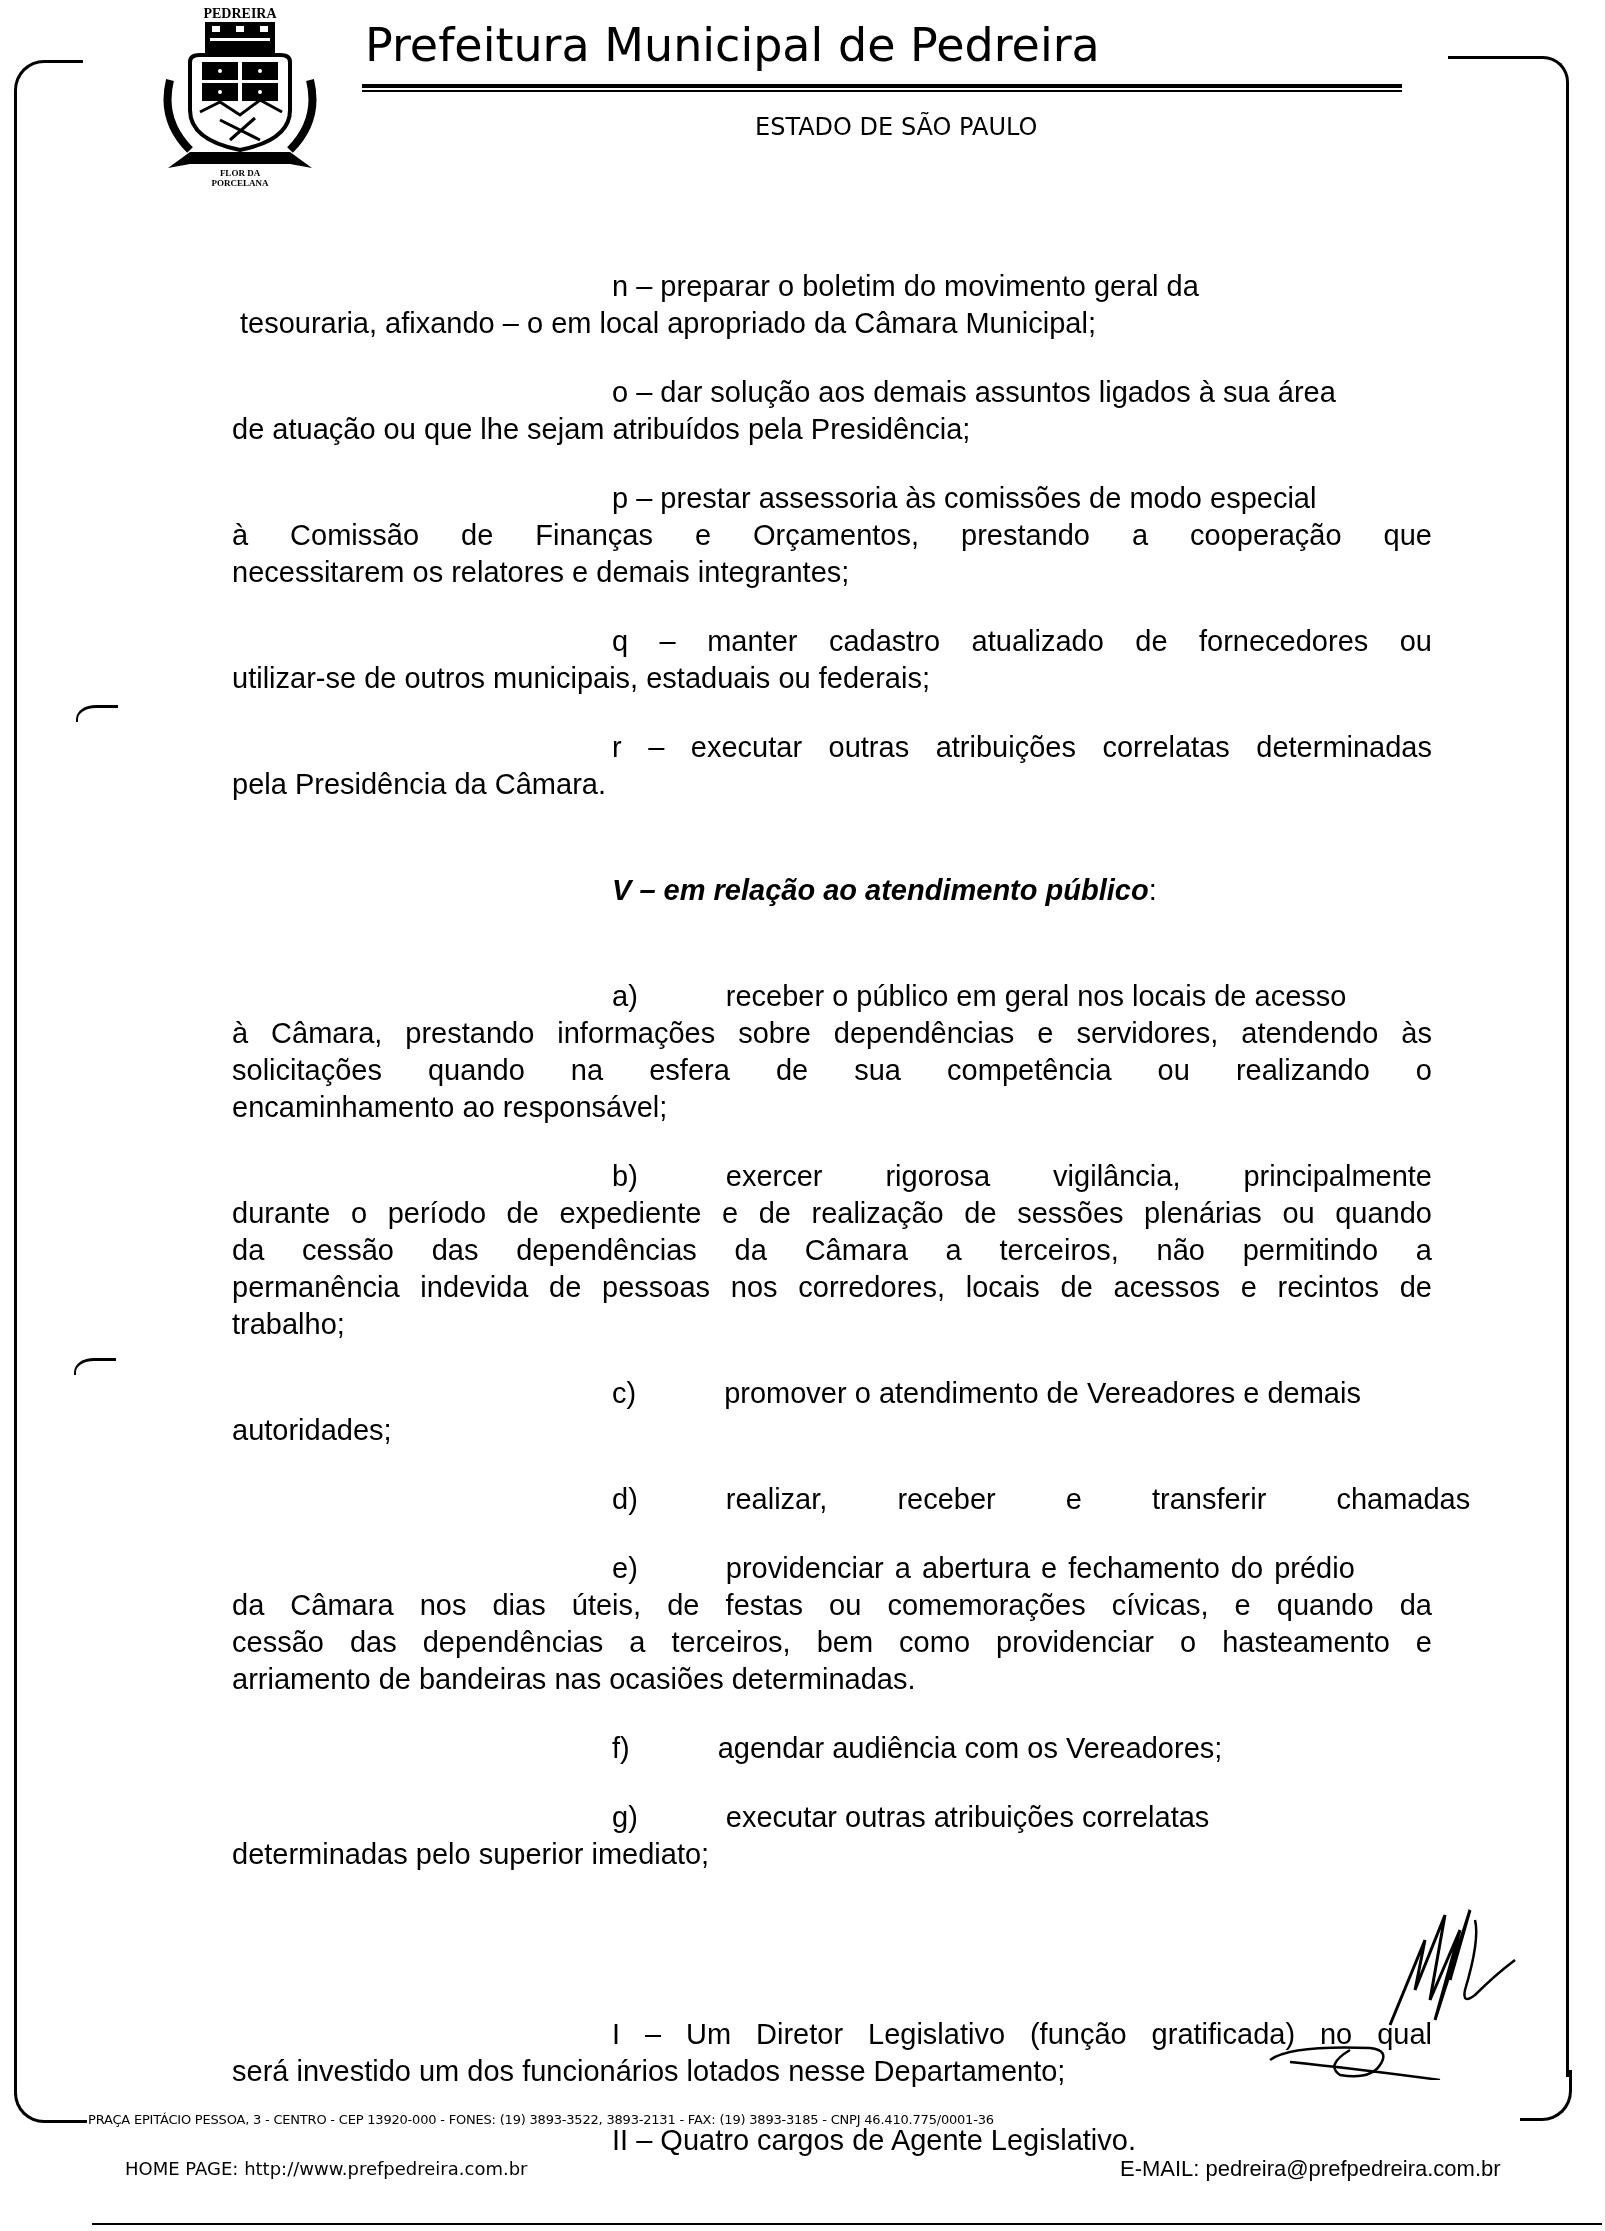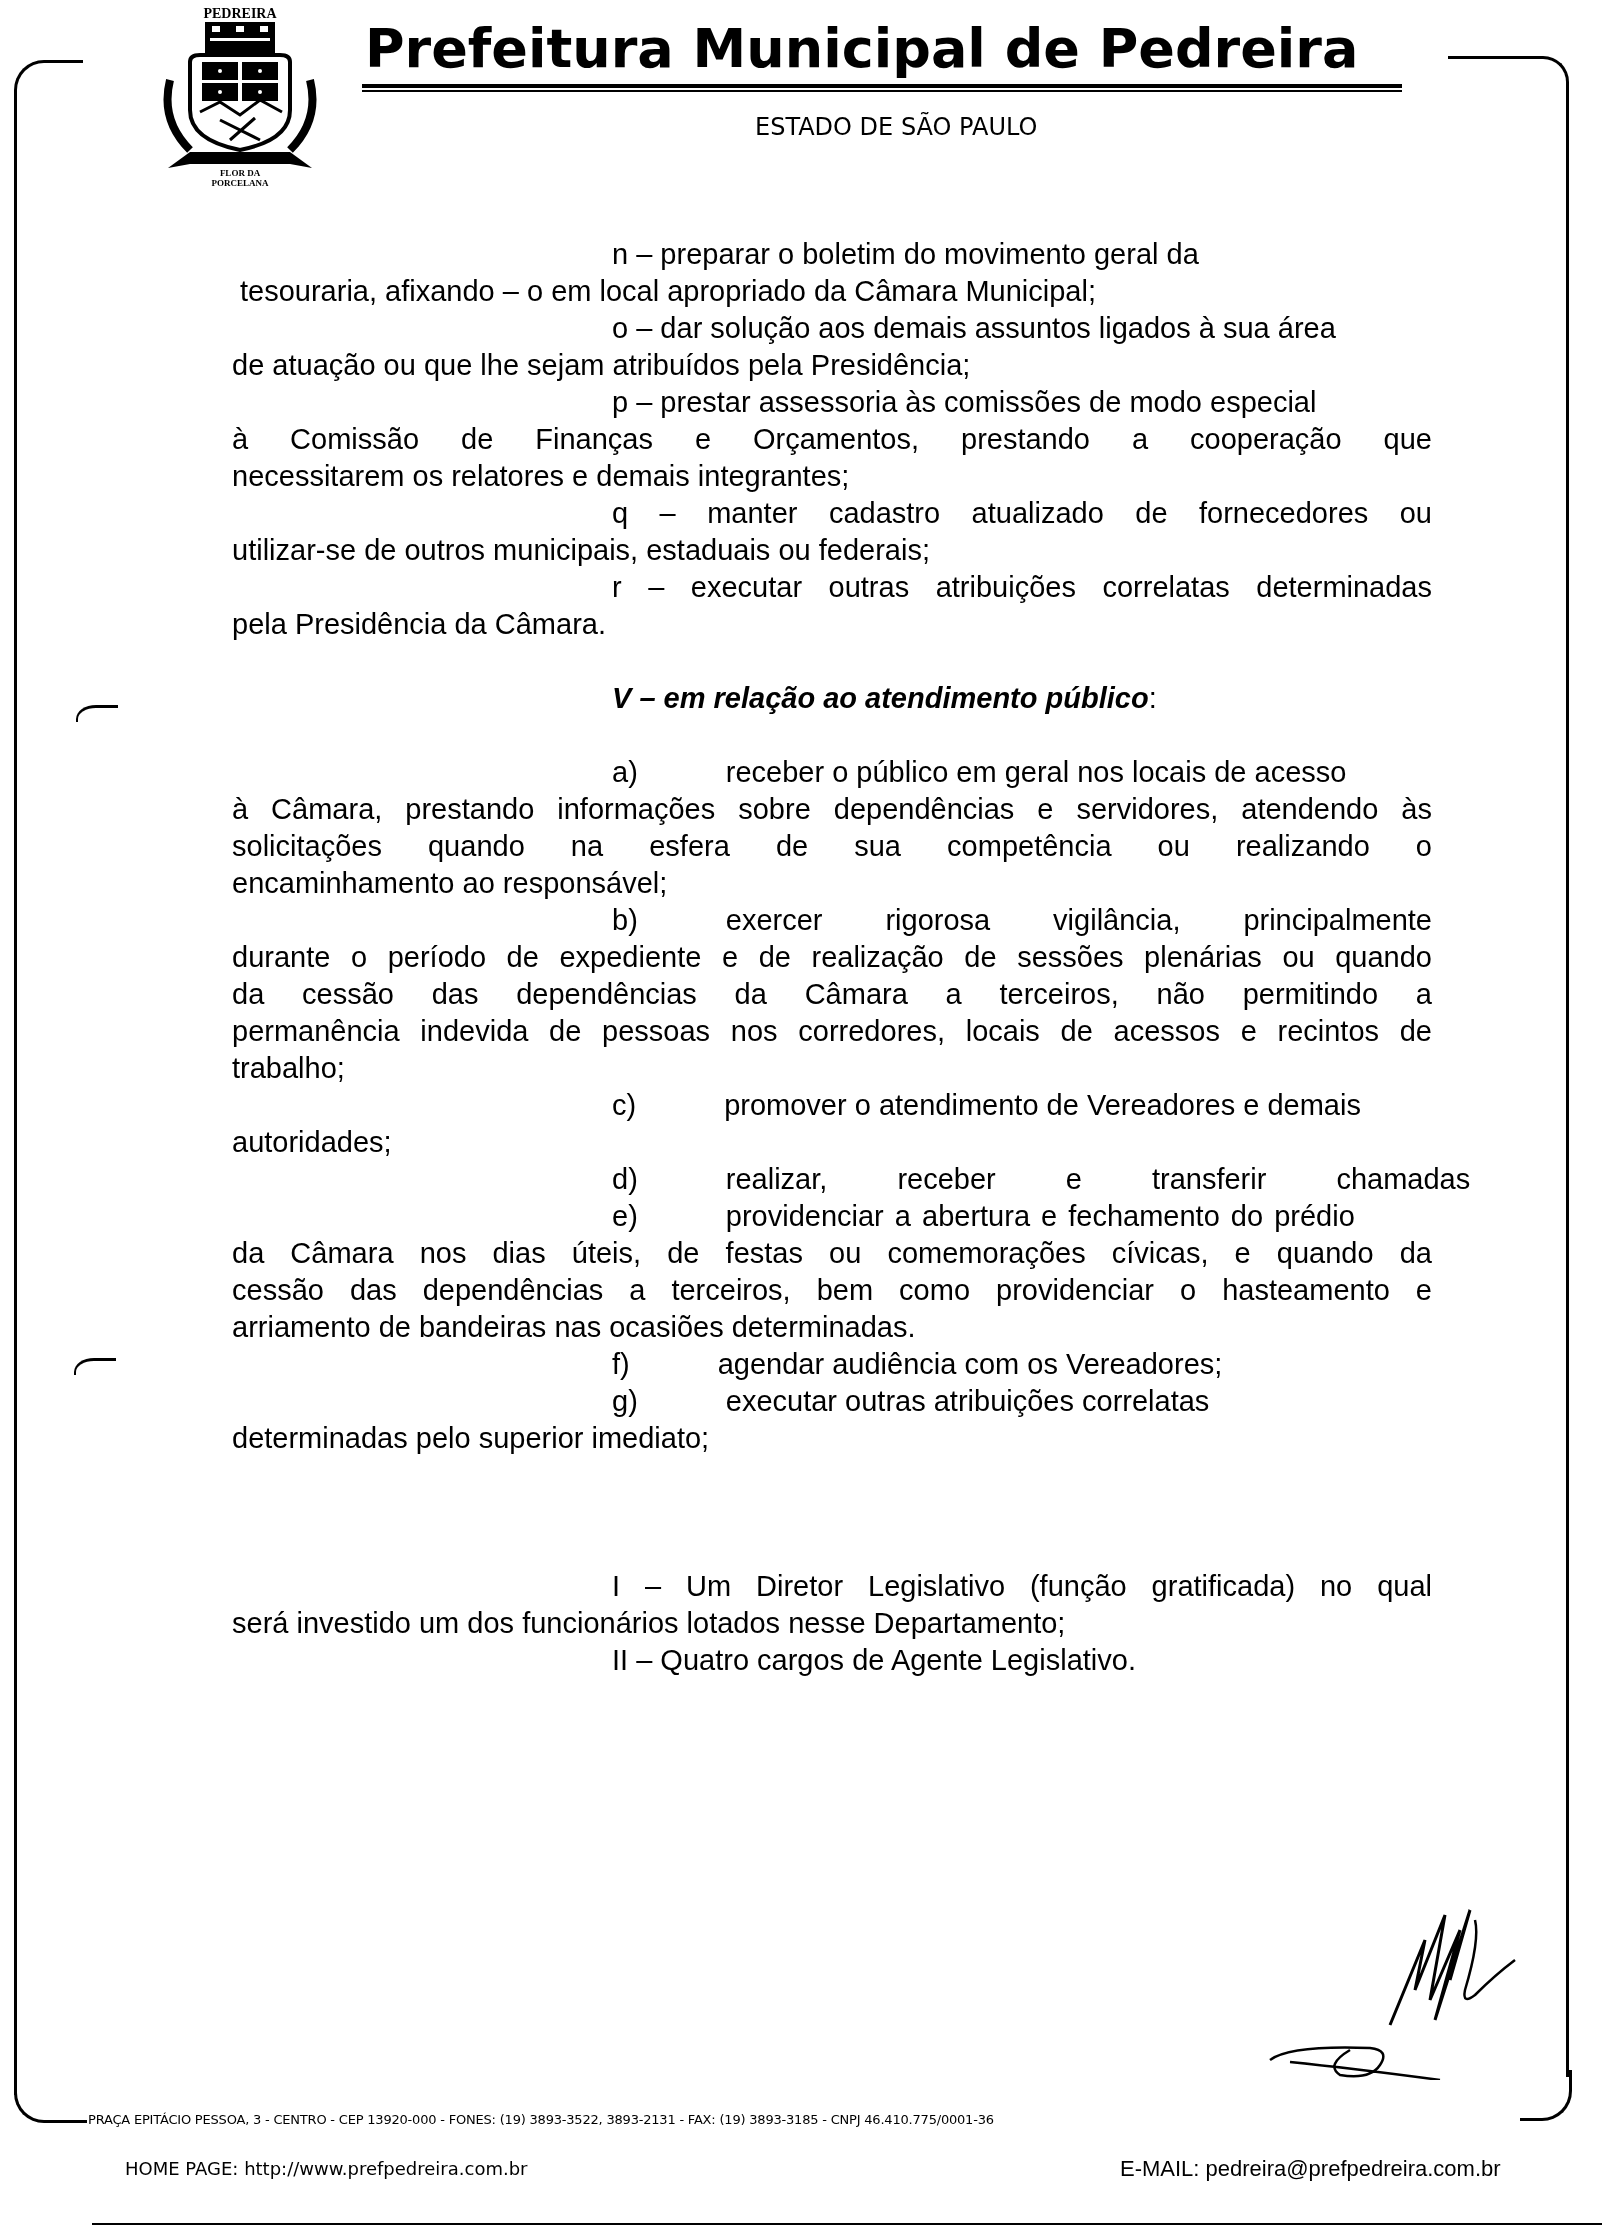--- a/index.html
+++ b/index.html
@@ -1,39 +1,39 @@
 <!DOCTYPE html>
 <html><head>
 <meta charset="utf-8">
 <style>
   html, body { margin: 0; padding: 0; background: #ffffff; }
   body { width: 1605px; height: 2231px; position: relative; overflow: hidden; color: #000; }
   .page { position: absolute; left: 0; top: 0; width: 1457px; height: 2231px; }
 
   
   .crest { position: absolute; left: 160px; top: 0px; width: 160px; height: 190px; }
-  .title { position: absolute; left: 365px; top: 22px; font-family: "DejaVu Sans", sans-serif; font-weight: bold; font-size: 54px; letter-spacing: 0px; white-space: nowrap; line-height: 1; }
+  .title { position: absolute; left: 365px; top: 22px; font-family: "DejaVu Sans", sans-serif; font-weight: normal; font-size: 46px; letter-spacing: 0px; white-space: nowrap; line-height: 1; }
   .title-underline { position: absolute; left: 362px; top: 84px; width: 1040px; height: 4px; background: #000; }
   .title-underline2 { position: absolute; left: 362px; top: 90px; width: 1040px; height: 2px; background: #000; }
   .subtitle { position: absolute; left: 755px; top: 113px; font-family: "DejaVu Sans", sans-serif; font-size: 24px; white-space: nowrap; }
 
   
   .frame-top-left { position: absolute; left: 14px; top: 60px; width: 66px; height: 40px; border-top: 3px solid #000; border-left: 3px solid #000; border-top-left-radius: 30px; }
   .frame-left { position: absolute; left: 14px; top: 95px; width: 3px; height: 2000px; background: #000; }
   .frame-bottom-left { position: absolute; left: 14px; top: 2080px; width: 70px; height: 40px; border-bottom: 3px solid #000; border-left: 3px solid #000; border-bottom-left-radius: 30px; }
   .frame-top-right { position: absolute; left: 1448px; top: 56px; width: 118px; height: 40px; border-top: 3px solid #000; border-right: 3px solid #000; border-top-right-radius: 26px; }
   .frame-right { position: absolute; left: 1566px; top: 92px; width: 3px; height: 1985px; background: #000; }
   .frame-bottom-right { position: absolute; left: 1520px; top: 2070px; width: 49px; height: 48px; border-bottom: 3px solid #000; border-right: 3px solid #000; border-bottom-right-radius: 30px; }
 
   .margin-mark { position: absolute; width: 40px; height: 14px; border-top: 3px solid #000; border-left: 2px solid #000; border-top-left-radius: 20px 14px; }
 
   
   .body { position: absolute; left: 232px; top: 236px; width: 1200px; font-family: "Liberation Sans", sans-serif; font-size: 29px; line-height: 37px; }
   .line { white-space: nowrap; height: 37px; }
-  .indent { padding-left: 380px; }
+  .indent { padding-left: 380px; margin-top: 32px; }
   .justify { text-align: justify; text-align-last: justify; white-space: normal; }
   .heading { font-style: italic; font-weight: bold; }
   .gap { height: 37px; }
   .tab { display: inline-block; width: 88px; }
   b { font-weight: bold; }
 
   
   .signature { position: absolute; left: 1230px; top: 1880px; width: 320px; height: 200px; }
 
   

